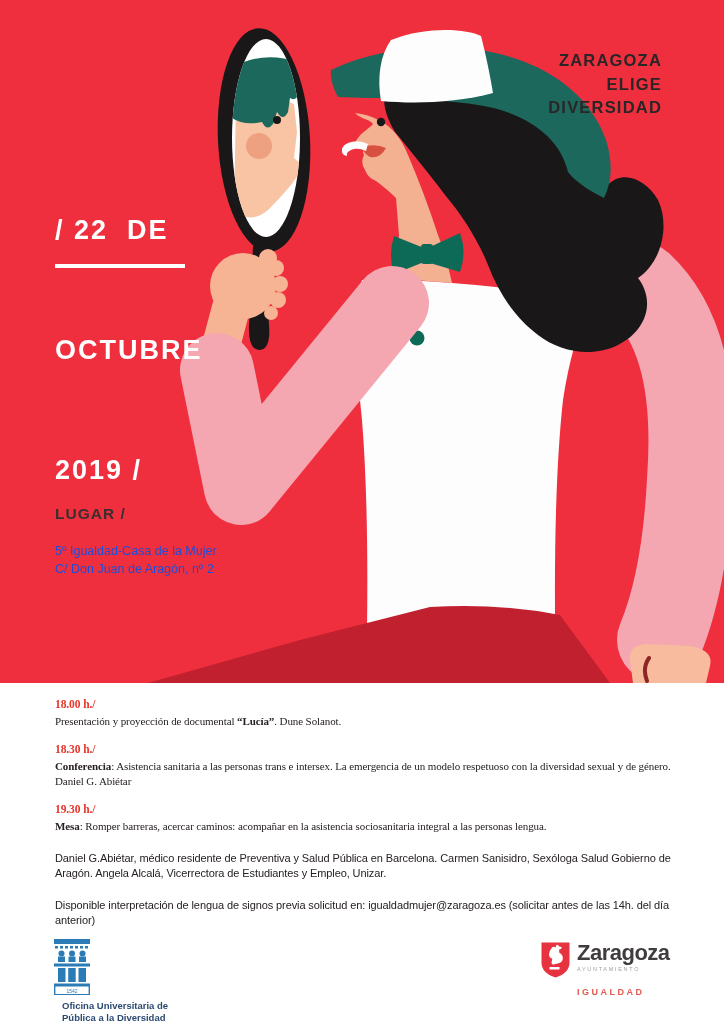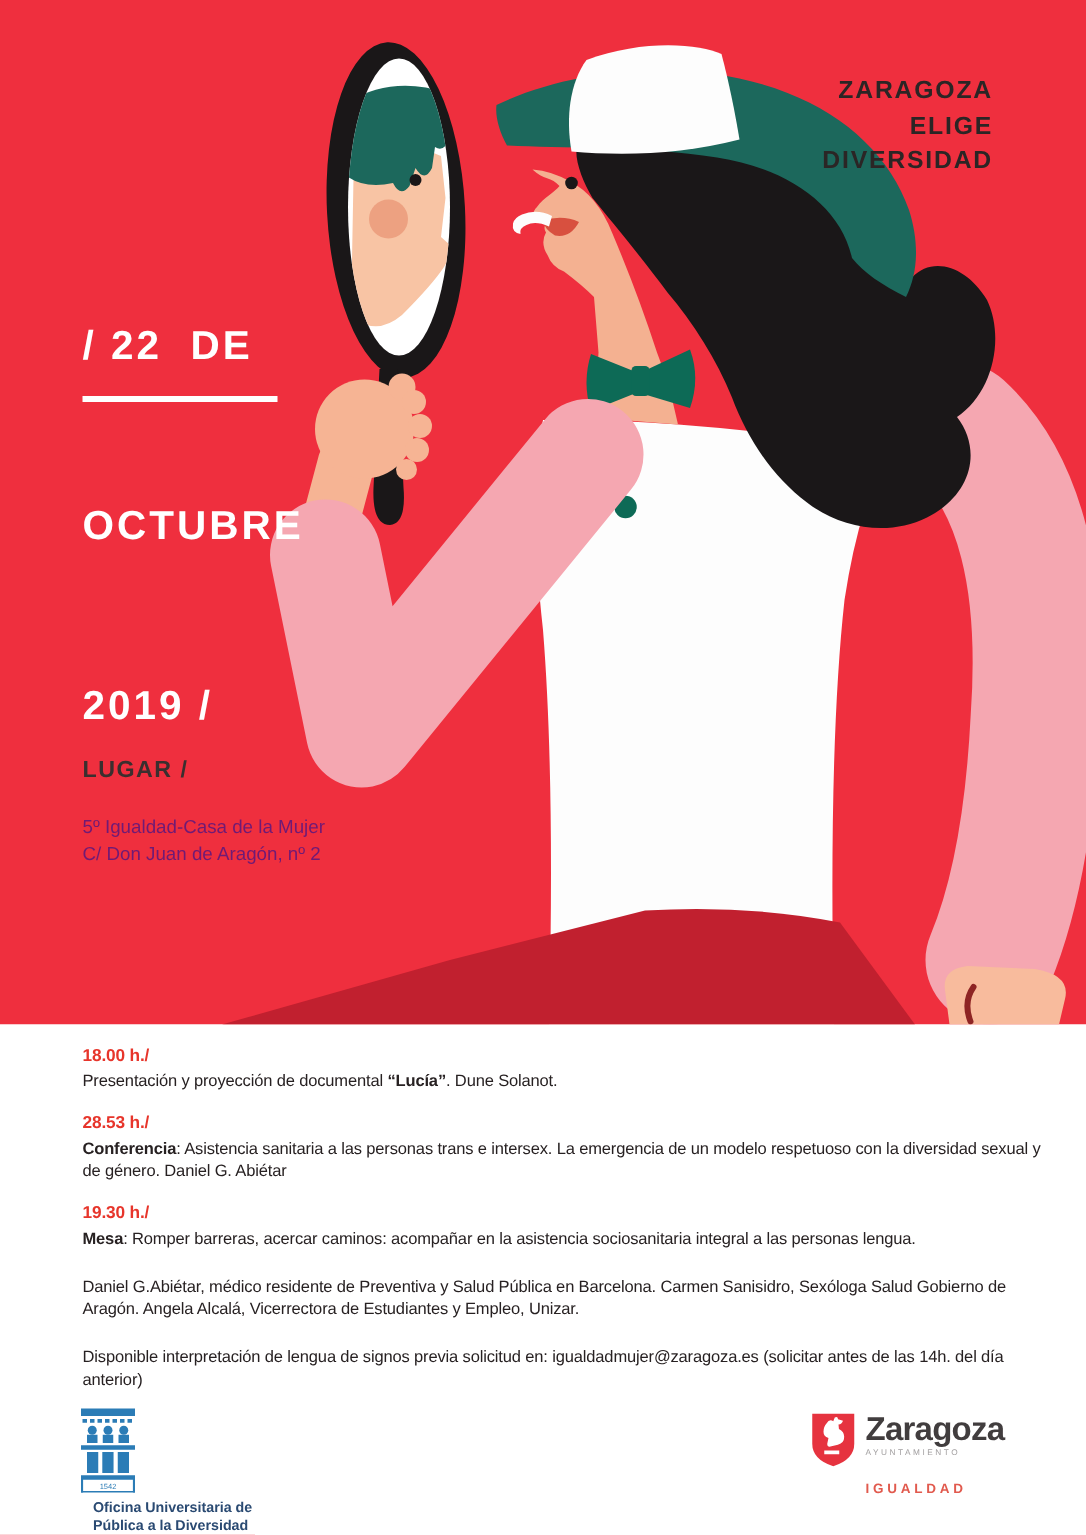--- a/index.html
+++ b/index.html
@@ -23,28 +23,28 @@
   .brand-block {
     position:absolute; top:49px; right:62px; text-align:right;
     color:#2b2525; font-size:16.5px; font-weight:bold;
     letter-spacing:1.2px; line-height:23.5px;
   }
   .location-block { position:absolute; top:488px; left:55px; }
   .location-heading {
     font-size:15.5px; font-weight:bold; color:#3a2f2f; letter-spacing:1px;margin-top:17px;
   }
   .location-address {
-    margin-top:20px; font-size:12.5px; line-height:17.5px; color:#701a75;
+    margin-top:20px; font-size:12.5px; line-height:17.5px; color:#1d4ed8;
   }
 
   .schedule {
     position:absolute; top:697px; left:55px; width:645px;
     font-size:11px; line-height:15px; color:#272122; letter-spacing:-0.1px;
   }
-  .sched-item { margin-bottom:13px; }
+  .sched-item { margin-bottom:13px;font-family:Liberation Serif, serif; }
   .sched-time { color:#e7352b; font-weight:bold; font-size:11.5px; margin-bottom:2px; }
   .seg-bold { font-weight:bold; }
   .speakers { margin-top:17px; }
   .interp { margin-top:17px; }
   .interp a, .email { color:#272122; text-decoration:none; }
 
   .footer-uni {
     position:absolute; left:52px; top:938px; display:flex; align-items:flex-start;flex-direction:column;
   }
   .uni-text { margin-left:10px; padding-top:4px; }
@@ -156,21 +156,21 @@
   </div>
 
   <div class="schedule">
 
     <div class="sched-item">
       <div class="sched-time">18.00 h./</div>
       <div><span>Presentación y proyección de documental </span><span class="seg-bold">“Lucía”</span><span>. Dune Solanot.</span></div>
     </div>
 
     <div class="sched-item">
-      <div class="sched-time">28.53 h./</div>
+      <div class="sched-time">18.30 h./</div>
       <div><span></span><span class="seg-bold">Conferencia</span><span>: Asistencia sanitaria a las personas trans e intersex. La emergencia de un modelo respetuoso con la diversidad sexual y de género. Daniel G. Abiétar</span></div>
     </div>
 
     <div class="sched-item">
       <div class="sched-time">19.30 h./</div>
       <div><span></span><span class="seg-bold">Mesa</span><span>: Romper barreras, acercar caminos: acompañar en la asistencia sociosanitaria integral a las personas lengua.</span></div>
     </div>
 
     <div class="speakers">Daniel G.Abiétar, médico residente de Preventiva y Salud Pública en Barcelona. Carmen Sanisidro, Sexóloga Salud Gobierno de Aragón. Angela Alcalá, Vicerrectora de Estudiantes y Empleo, Unizar.</div>
 

